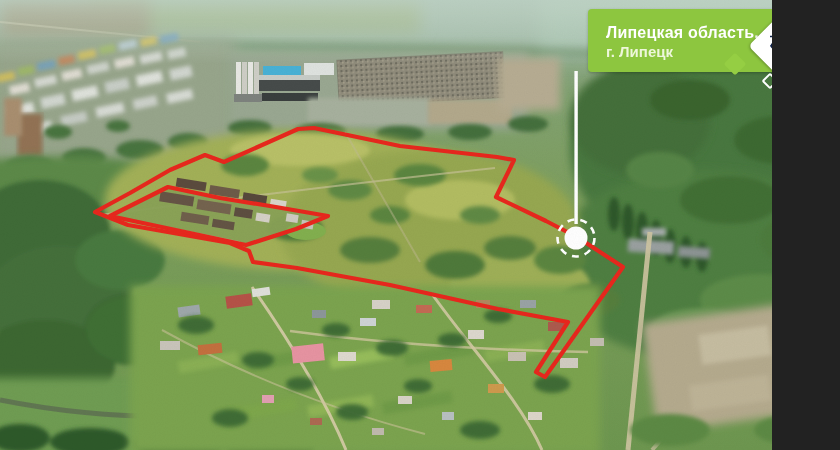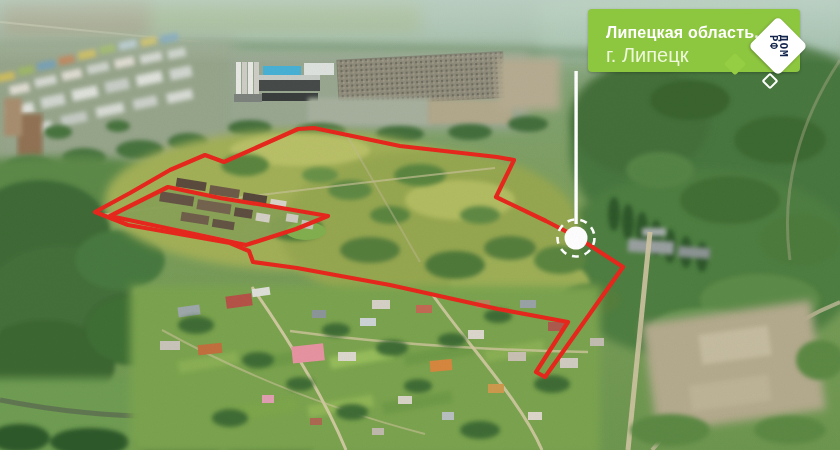--- a/index.html
+++ b/index.html
@@ -3,36 +3,36 @@
 <meta charset="utf-8">
 <style>
   html,body{margin:0;padding:0;background:#222;}
   :root{
     --banner-green:#8dc63f;
     --logo-navy:#13254c;
     --boundary-red:#e8281e;
     --marker-white:#ffffff;
   }
   #stage{
-    position:relative;width:840px;height:450px;overflow:hidden;
+    position:relative;width:772px;height:450px;overflow:hidden;
     font-family:"Liberation Sans", sans-serif;
     background:#be185d;
   }
   #stage svg{position:absolute;left:0;top:0;}
   .red-line{stroke:var(--boundary-red);fill:none;stroke-width:4.2;stroke-linejoin:round;stroke-linecap:round;}
   .white-el{fill:var(--marker-white);}
   
   .banner{
     position:absolute;left:588px;top:9px;width:212px;height:63px;
     background:var(--banner-green);border-radius:4px;
     box-shadow:0 1px 3px rgba(0,0,0,.25);
   }
   .banner-text{position:absolute;left:606px;top:23px;color:#fff;line-height:1.25;}
   .banner-text .l1{font-size:16px;font-weight:bold;letter-spacing:.2px;display:block;}
-  .banner-text .l2{font-size:20px;font-weight:normal;color:#eef7da;display:block;}
+  .banner-text .l2{font-size:15px;font-weight:bold;color:#eef7da;display:block;}
   .diamond{position:absolute;transform:rotate(45deg);}
   .d-green{left:727px;top:56px;width:16px;height:16px;background:#95ce43;border-radius:2px;}
   .d-white{
     left:757px;top:25px;width:42px;height:42px;background:#fff;border-radius:5px;
     box-shadow:0 1px 3px rgba(0,0,0,.3);
     display:flex;align-items:center;justify-content:center;
   }
   .d-outline{left:764px;top:75px;width:12px;height:12px;border:2.5px solid #fff;border-radius:2px;background:transparent;box-sizing:border-box;}
   .logo-words{
     transform:rotate(45deg);

